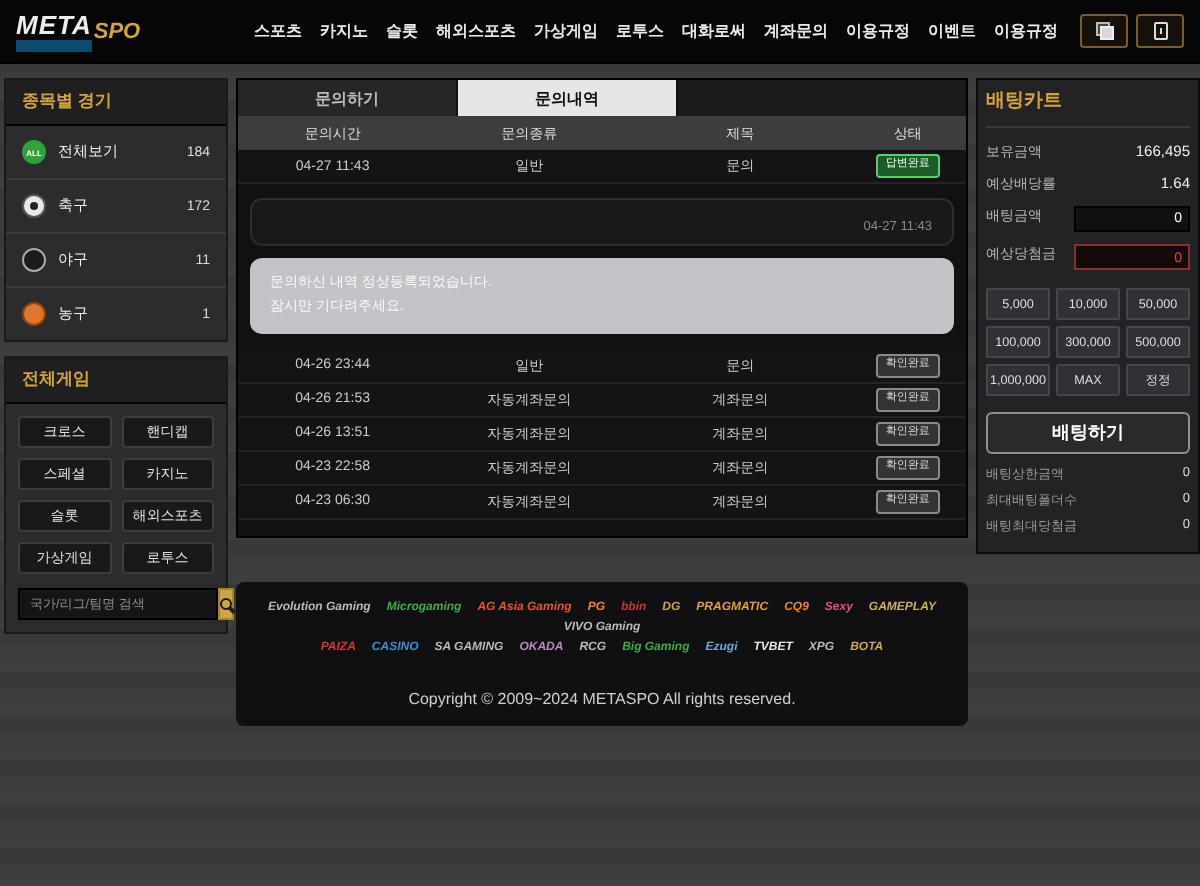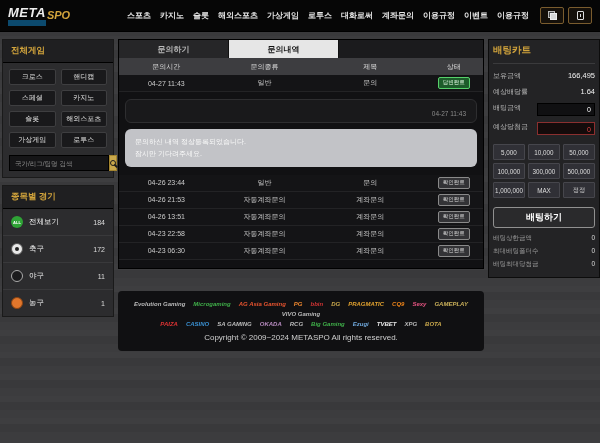--- a/index.html
+++ b/index.html
@@ -98,21 +98,21 @@
   .logos span { font-size:6px; font-weight:bold; color:#bbb; white-space:nowrap; font-style:italic; }
   .logos.r1 span:nth-child(2){color:#3fae49} .logos.r1 span:nth-child(3){color:#e8542f}
   .logos.r1 span:nth-child(4){color:#f0882f} .logos.r1 span:nth-child(5){color:#cc3333}
   .logos.r1 span:nth-child(6){color:#c9a84c} .logos.r1 span:nth-child(7){color:#e0a12f}
   .logos.r1 span:nth-child(8){color:#f08519} .logos.r1 span:nth-child(9){color:#e0527f}
   .logos.r1 span:nth-child(10){color:#cbb15a}
   .logos.r2 span:nth-child(1){color:#dd3333} .logos.r2 span:nth-child(2){color:#3a8fd0}
   .logos.r2 span:nth-child(4){color:#b88bc0} .logos.r2 span:nth-child(6){color:#3fae49}
   .logos.r2 span:nth-child(7){color:#6fa8dc} .logos.r2 span:nth-child(8){color:#e8e8e8}
   .logos.r2 span:nth-child(10){color:#c9a84c}
-  .copyright { font-size:8px; color:#cfcfcf; margin-top:6px; }
+  .copyright { font-size:8px; color:#cfcfcf; margin-top:18px; }
 
   
   .cart { background:#232325; border:1px solid #0c0c0c; padding:4px; }
   .cart-title { color:#d2a43c; font-size:9.5px; font-weight:bold; padding-bottom:6px;
                 border-bottom:1px solid #3a3a3c; margin-bottom:7px; }
   .cart-row { display:flex; justify-content:space-between; align-items:flex-start; margin:6px 0; }
   .cart-label { font-size:7px; color:#b5b5b5; }
   .cart-value { font-size:7.5px; color:#f0f0f0; }
   .cart-input { width:58px; height:13px; background:#101012; border:1px solid #000; color:#fff;
                 font-size:7px; text-align:right; padding:0 3px; font-family:inherit; }
@@ -158,20 +158,43 @@
       <div class="hbtn">
           <span class="ico-vault"></span>
         </div>
     </div>
   </div>
 
   <div class="content">
 
     <div class="col-left">
       <div class="panel">
+        <div class="panel-head">종목별 경기</div>
+        <div class="sport-row">
+          <span class="sicon all">ALL</span>
+          <span class="sname">전체보기</span>
+          <span class="scount">184</span>
+        </div>
+        <div class="sport-row">
+          <span class="sicon soccer"></span>
+          <span class="sname">축구</span>
+          <span class="scount">172</span>
+        </div>
+        <div class="sport-row">
+          <span class="sicon baseball"></span>
+          <span class="sname">야구</span>
+          <span class="scount">11</span>
+        </div>
+        <div class="sport-row">
+          <span class="sicon basketball"></span>
+          <span class="sname">농구</span>
+          <span class="scount">1</span>
+        </div>
+      </div>
+      <div class="panel">
         <div class="panel-head">전체게임</div>
         <div class="games-body">
           <div class="games-grid">
 
           <div class="game-btn">크로스</div>
               <div class="game-btn">핸디캡</div>
               <div class="game-btn">스페셜</div>
               <div class="game-btn">카지노</div>
               <div class="game-btn">슬롯</div>
               <div class="game-btn">해외스포츠</div>
@@ -179,43 +202,20 @@
               <div class="game-btn">로투스</div>
             </div>
           <div class="search-row">
             <input class="search-input" placeholder="국가/리그/팀명 검색" style="">
             <div class="search-btn">
               <span class="mag"></span>
             </div>
           </div>
         </div>
       </div>
-      <div class="panel">
-        <div class="panel-head">종목별 경기</div>
-        <div class="sport-row">
-          <span class="sicon all">ALL</span>
-          <span class="sname">전체보기</span>
-          <span class="scount">184</span>
-        </div>
-        <div class="sport-row">
-          <span class="sicon soccer"></span>
-          <span class="sname">축구</span>
-          <span class="scount">172</span>
-        </div>
-        <div class="sport-row">
-          <span class="sicon baseball"></span>
-          <span class="sname">야구</span>
-          <span class="scount">11</span>
-        </div>
-        <div class="sport-row">
-          <span class="sicon basketball"></span>
-          <span class="sname">농구</span>
-          <span class="scount">1</span>
-        </div>
-      </div>
     </div>
 
     <div class="col-main">
       <div class="main-panel">
         <div class="tabs">
           <div class="tab">문의하기</div>
           <div class="tab active">문의내역</div>
         </div>
         <div class="trow thead">
           <span class="c-time">문의시간</span>

